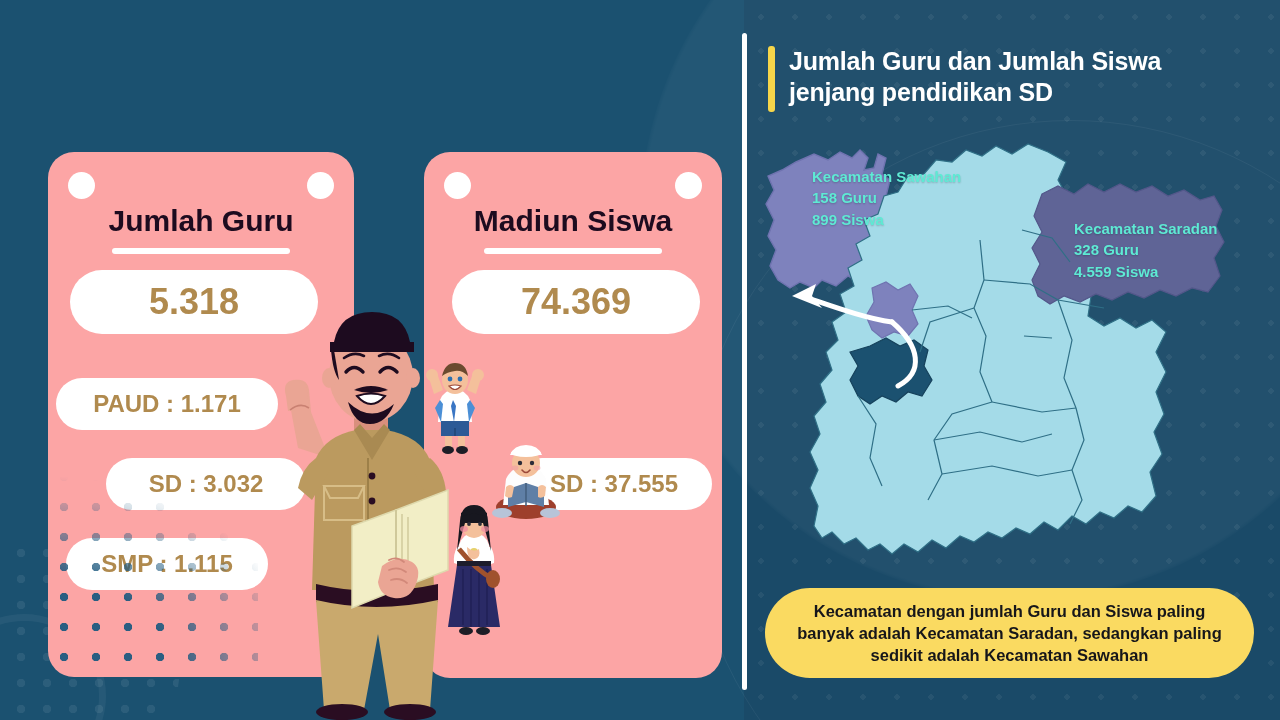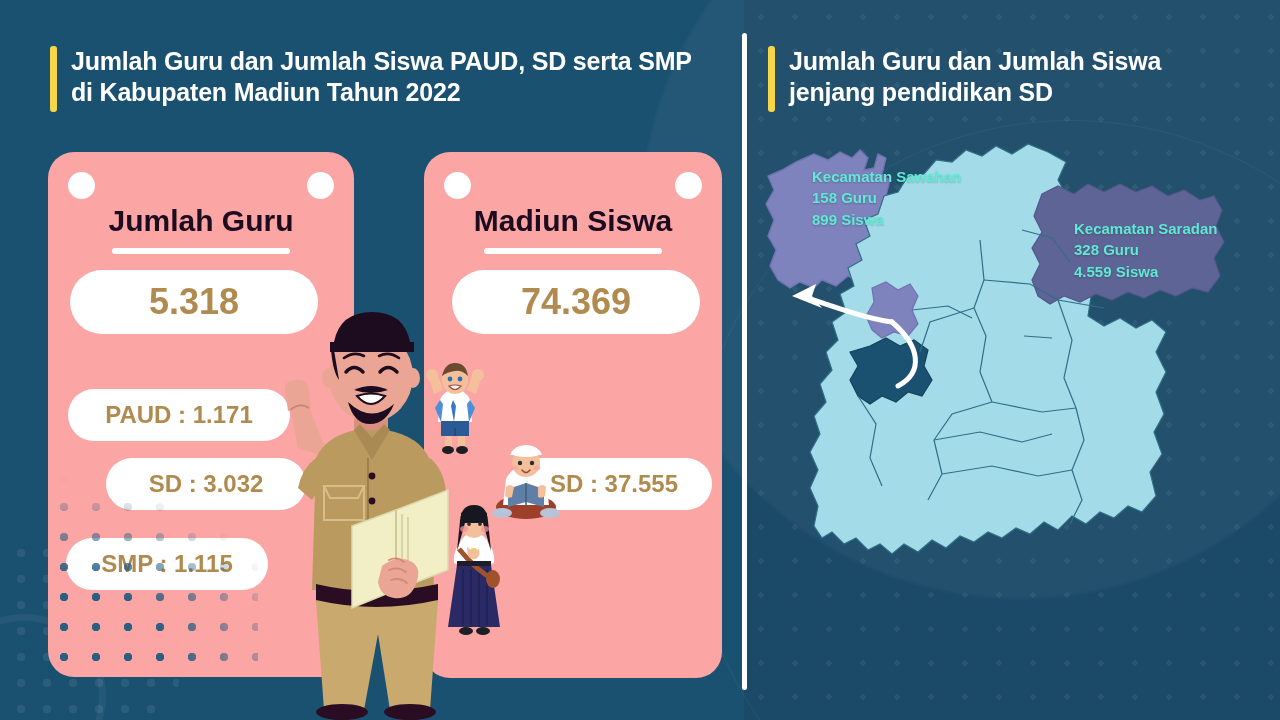--- a/index.html
+++ b/index.html
@@ -84,21 +84,21 @@
   .pill{
     position:absolute;background:#ffffff;border-radius:40px;
     display:flex;align-items:center;justify-content:center;
     color:#b08a4e;font-weight:bold;white-space:nowrap;
   }
   .pill.big{height:64px;font-size:36px;}
   .pill.sub{height:52px;font-size:24px;}
 
   
   #guru-total{left:22px;top:118px;width:248px;}
-  #guru-paud {left:20px;top:226px;width:222px;margin-top:11px;}
+  #guru-paud {left:8px;top:226px;width:222px;}
   #guru-sd   {left:58px;top:306px;width:200px;}
   #guru-smp  {left:18px;top:386px;width:202px;}
 
   
   #siswa-total{left:28px;top:118px;width:248px;}
   #siswa-paud {left:65px;top:226px;width:216px;}
   #siswa-sd   {left:92px;top:306px;width:196px;}
   #siswa-smp  {left:75px;top:386px;width:216px;}
 
   
@@ -143,24 +143,20 @@
 <div id="stage">
 
   <div class="bg-base"></div>
   <div class="bg-right"></div>
   <div class="bg-right-dots"></div>
   <div class="bg-diag"></div>
   <div class="bg-arc"></div>
   <div class="bg-corner-dots"></div>
   <div class="bg-corner-ring"></div>
 
-  <div class="head" id="head-left">
-    <div class="bar"></div>
-    <h1>Jumlah Guru dan Jumlah Siswa PAUD, SD serta SMP di Kabupaten Madiun Tahun 2022</h1>
-  </div>
 
   <div class="head" id="head-right">
     <div class="bar"></div>
     <h1>Jumlah Guru dan Jumlah Siswa jenjang pendidikan SD</h1>
   </div>
 
   <div class="divider"></div>
 
   <div class="card" id="card-guru">
     <div class="punch l"></div>
@@ -370,14 +366,17 @@
       <div>899 Siswa</div>
     </div>
 
     <div class="map-label" id="label-saradan">
       <div>Kecamatan Saradan</div>
       <div>328 Guru</div>
       <div>4.559 Siswa</div>
     </div>
   </div>
 
+  <div id="caption">
+    <p>Kecamatan dengan jumlah Guru dan Siswa paling banyak adalah Kecamatan Saradan, sedangkan paling sedikit adalah Kecamatan Sawahan</p>
+  </div>
 
 </div>
 
 </body></html>

